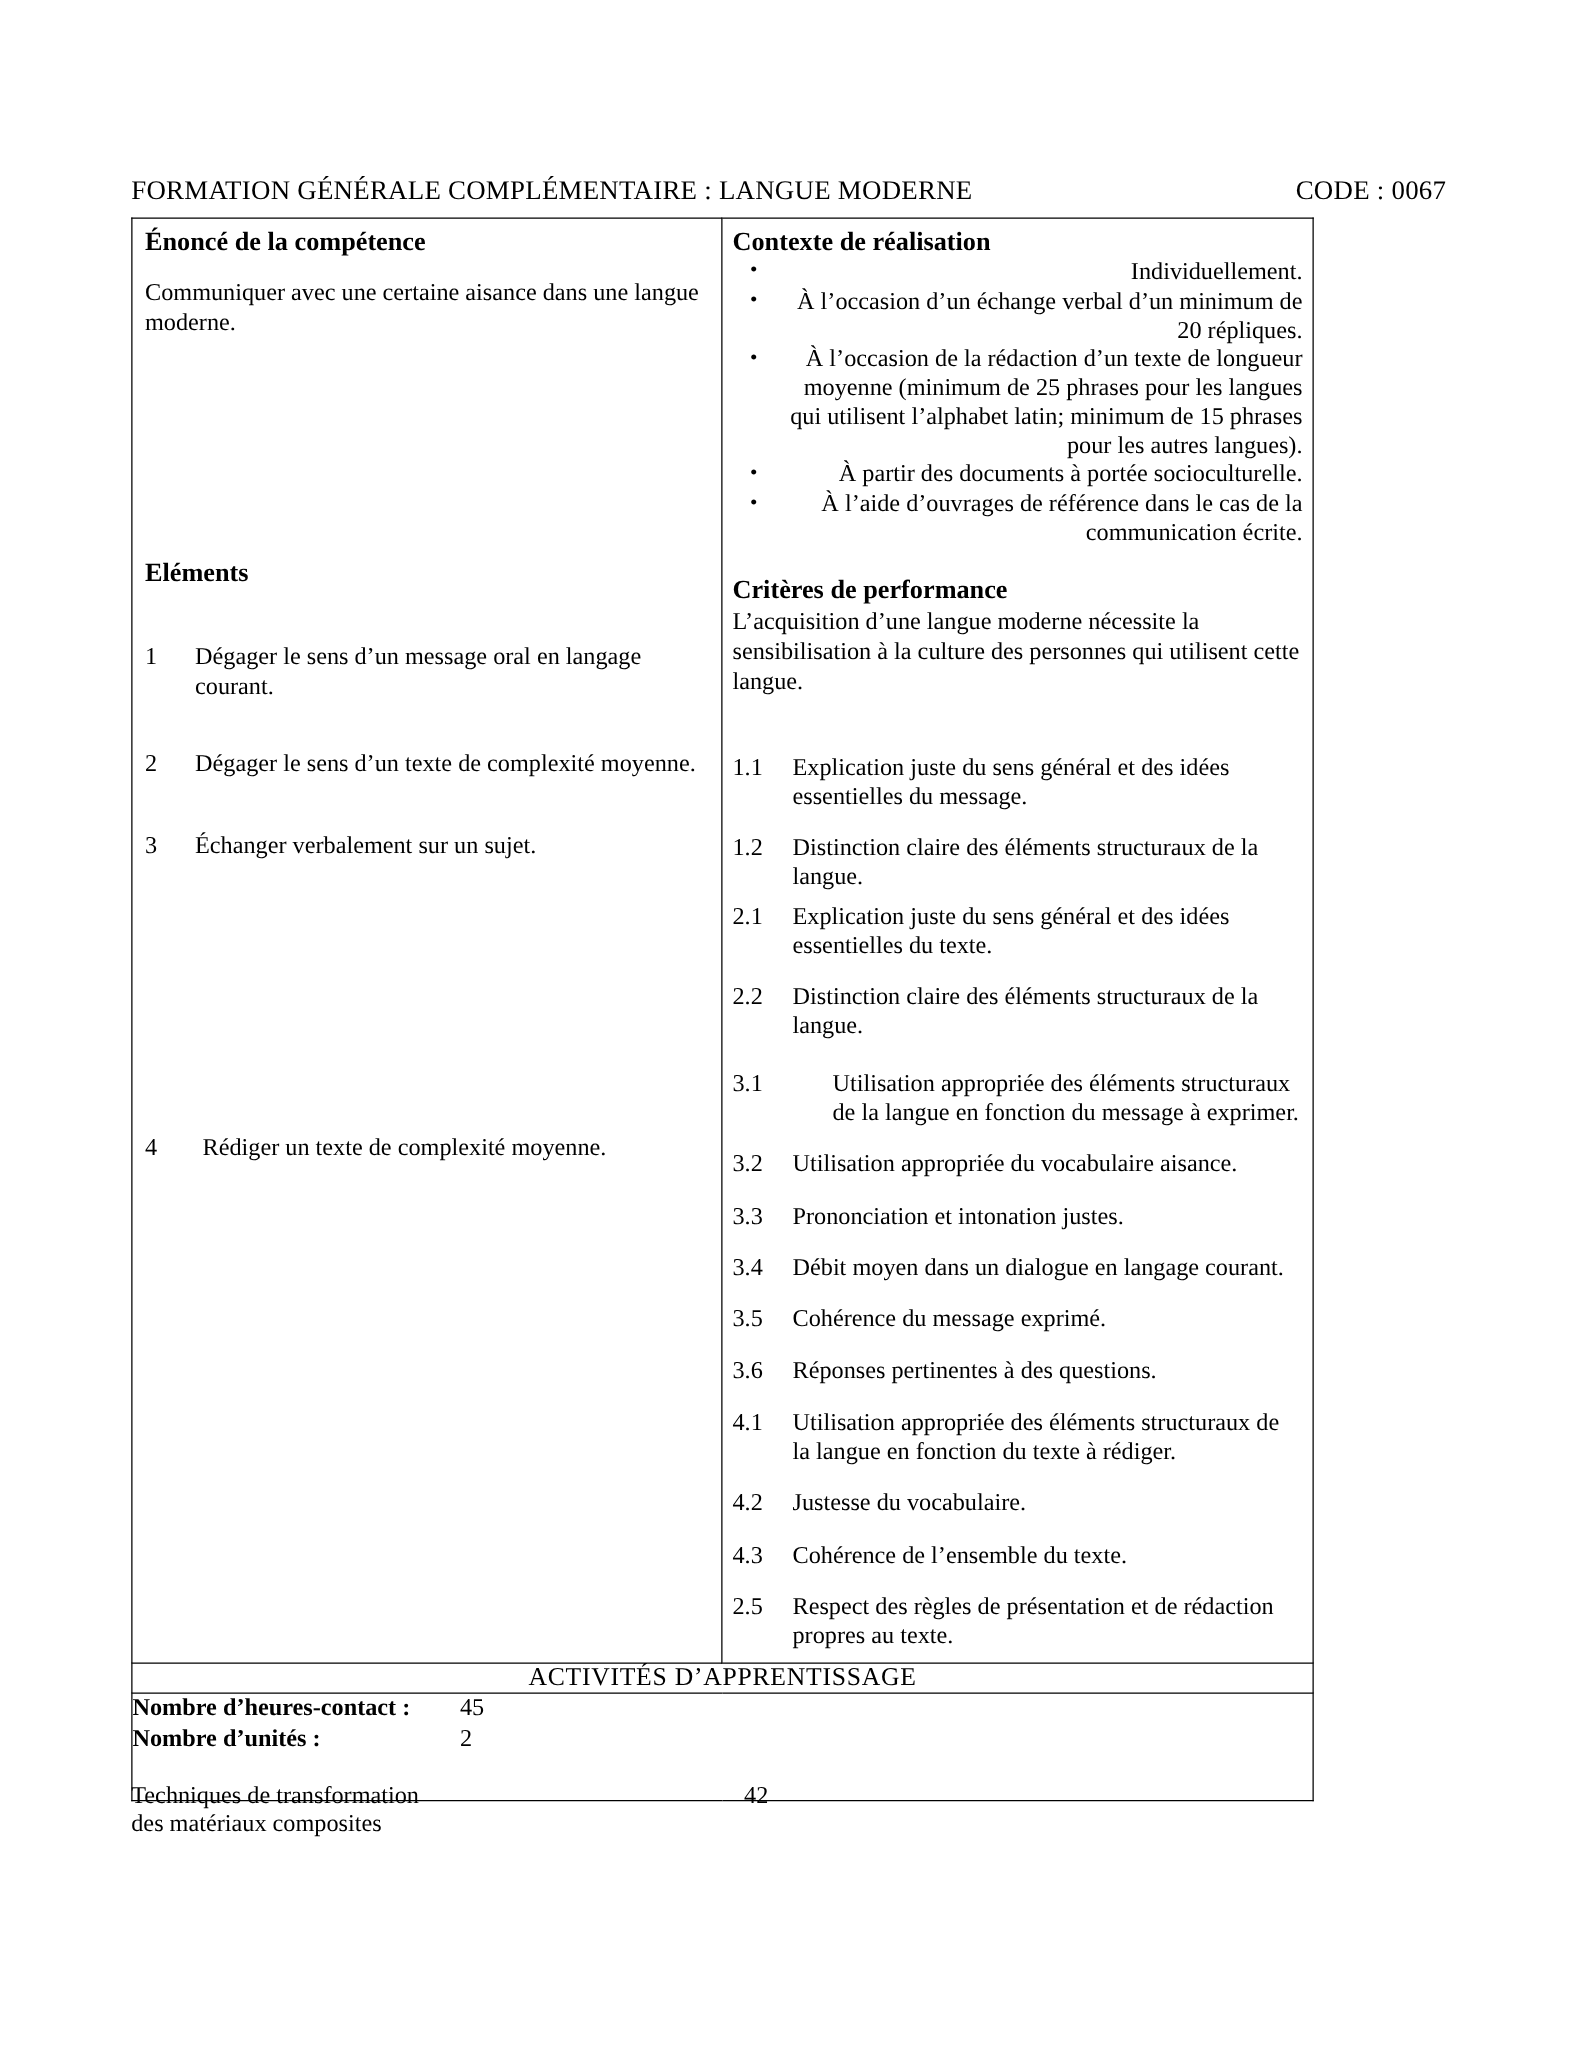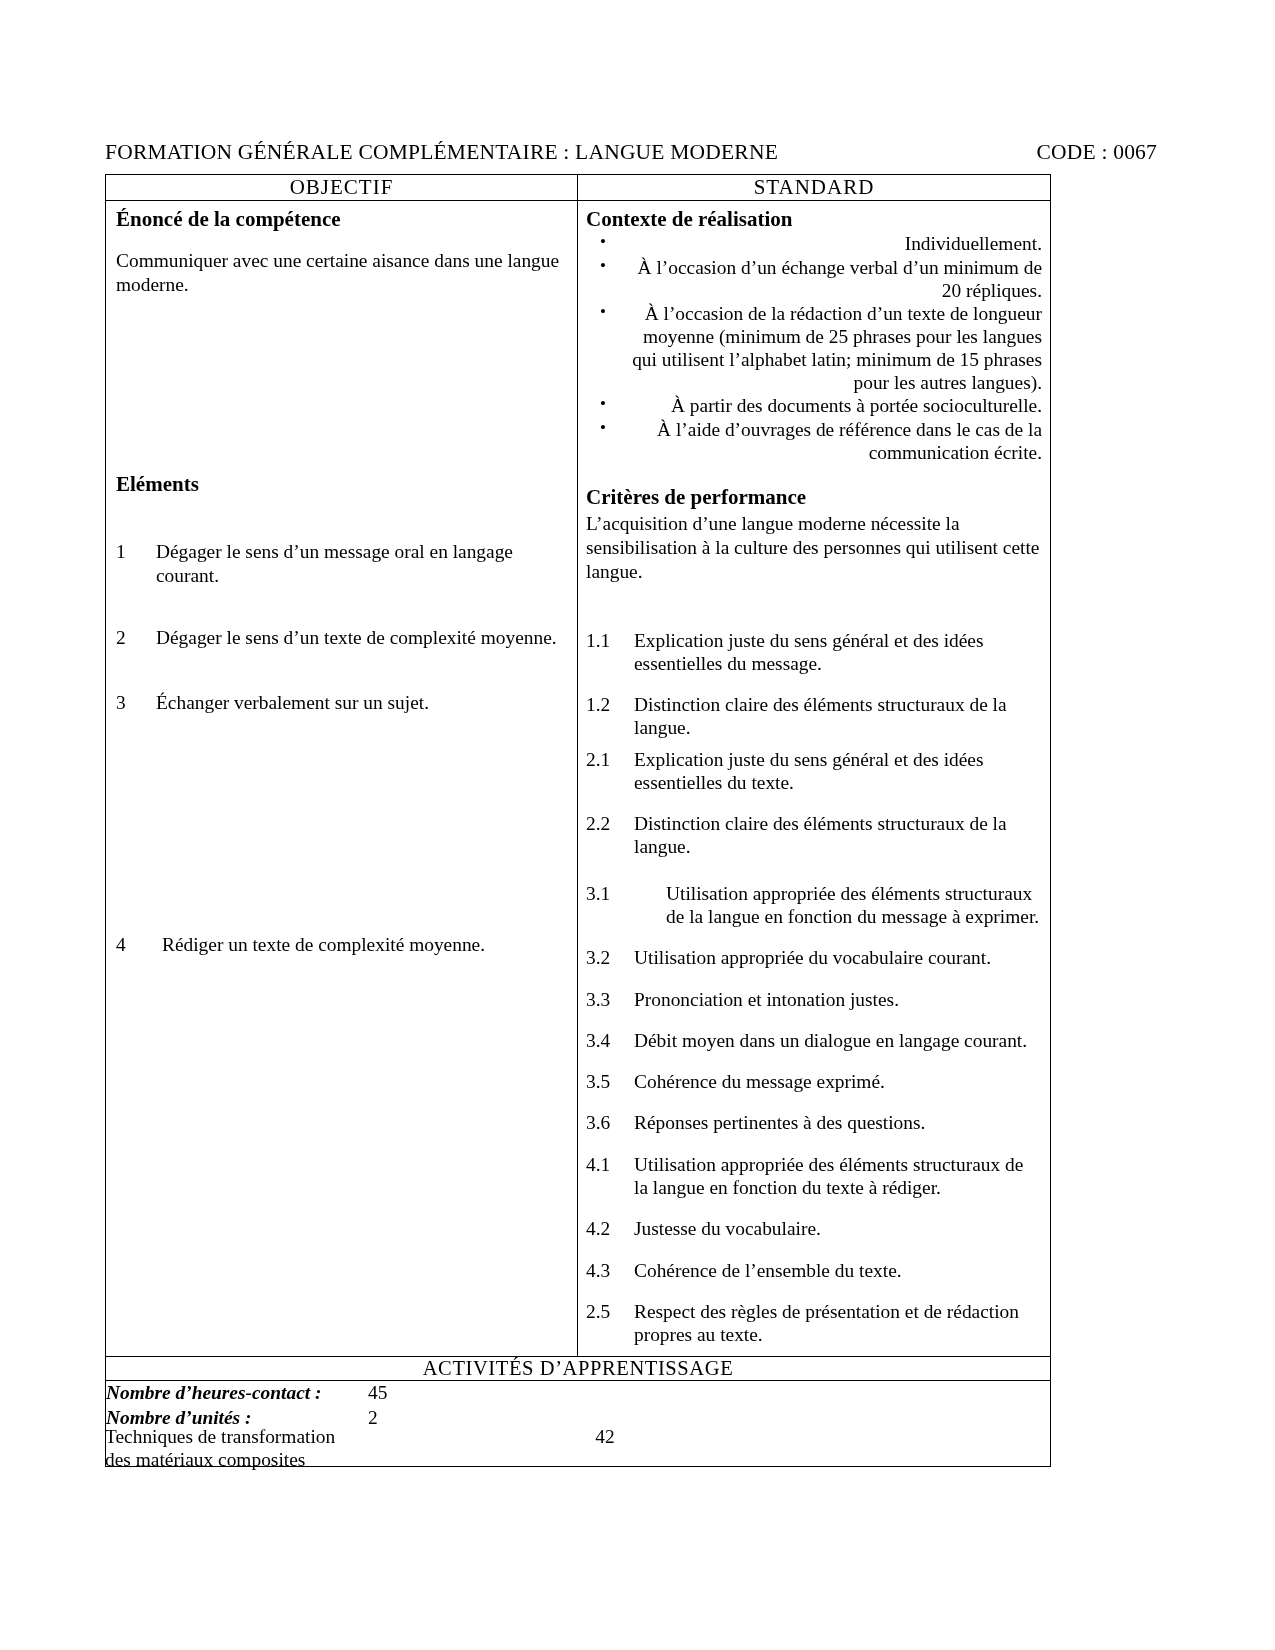--- a/index.html
+++ b/index.html
@@ -145,21 +145,20 @@
     box-sizing: border-box;
   }
   .hours-line {
     display: flex;
     line-height: 1.25;
   }
   .hours-label {
     font-weight: bold;
     width: 262px;
     flex: 0 0 262px;
-    font-style: italic;
   }
   .hours-value { flex: 1; }
 
   
   .doc-footer {
     position: absolute;
     left: 105px;
     right: 100px;
     top: 1425px;
     font-size: 19.4px;
@@ -182,24 +181,20 @@
     <span class="title-left">FORMATION GÉNÉRALE COMPLÉMENTAIRE : LANGUE MODERNE</span>
     <span class="code-right">CODE : 0067</span>
   </div>
 
   <table class="competency">
     <colgroup>
       <col class="col-left">
       <col class="col-right">
     </colgroup>
     <tbody>
-      <tr>
-        <td class="head-cell">OBJECTIF</td>
-        <td class="head-cell">STANDARD</td>
-      </tr>
       <tr>
 
         <td>
           <div class="cell-pad">
             <span class="bold-head">Énoncé de la compétence</span>
             <div class="para">Communiquer avec une certaine aisance dans une langue moderne.</div>
 
             <div class="spacer-lg"></div>
 
             <span class="bold-head">Eléments</span>
@@ -254,21 +249,21 @@
             <div class="crit-row">
               <span class="crit-num">2.2</span>
               <span class="crit-text">Distinction claire des éléments structuraux de la langue.</span>
             </div>
             <div class="crit-row" style="margin-top:23px;gap:32px;">
               <span class="crit-num">3.1</span>
               <span class="crit-text">Utilisation appropriée des éléments structuraux de la langue en fonction du message à exprimer.</span>
             </div>
             <div class="crit-row">
               <span class="crit-num">3.2</span>
-              <span class="crit-text">Utilisation appropriée du vocabulaire courant.</span>
+              <span class="crit-text">Utilisation appropriée du vocabulaire aisance.</span>
             </div>
             <div class="crit-row">
               <span class="crit-num">3.3</span>
               <span class="crit-text">Prononciation et intonation justes.</span>
             </div>
             <div class="crit-row">
               <span class="crit-num">3.4</span>
               <span class="crit-text">Débit moyen dans un dialogue en langage courant.</span>
             </div>
             <div class="crit-row">

